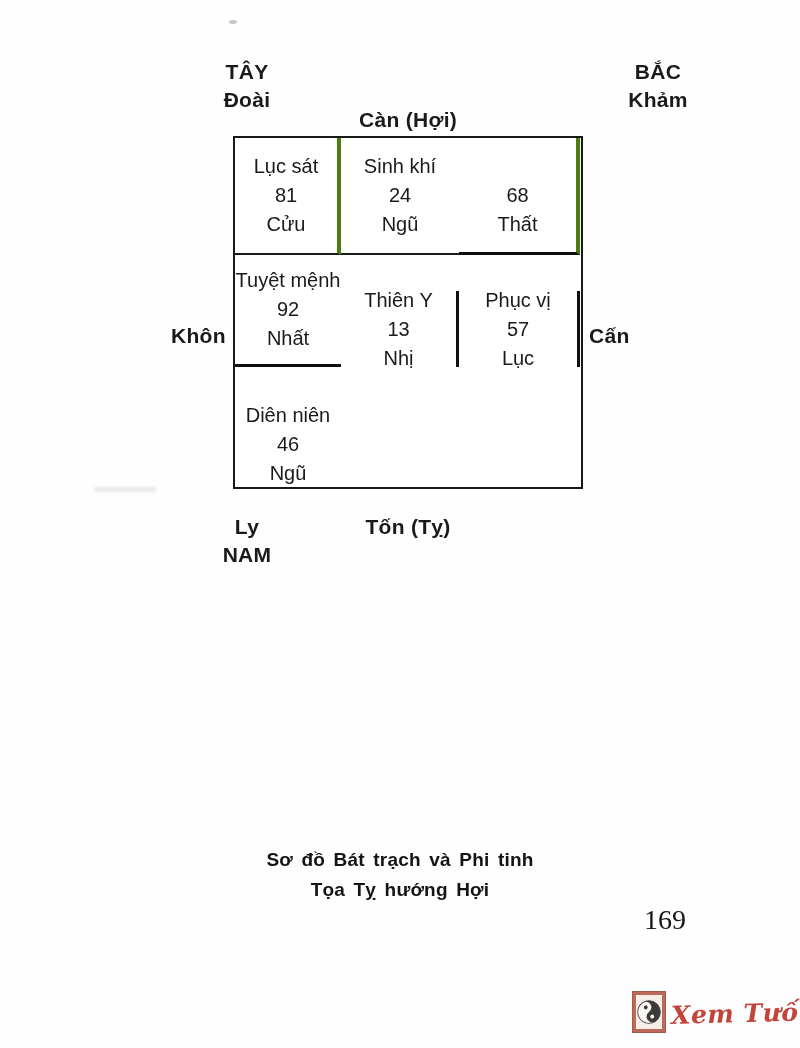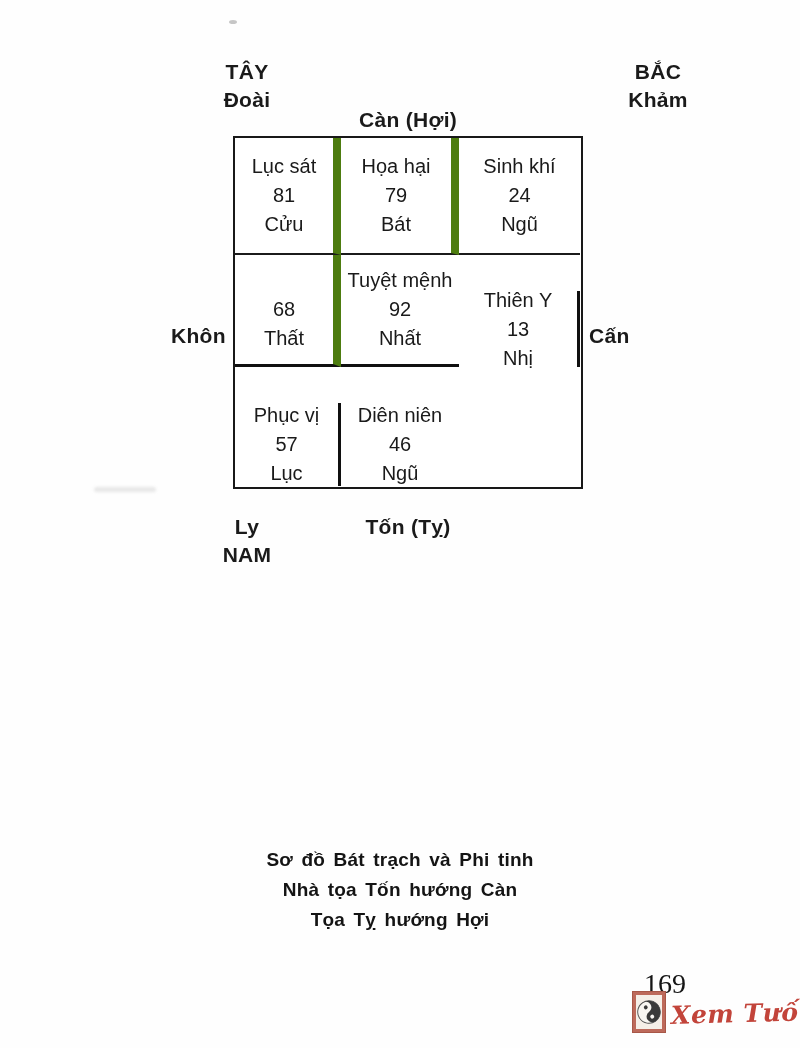--- a/index.html
+++ b/index.html
@@ -57,21 +57,21 @@
     background: #fff;
   }
   .cell {
     display: flex;
     flex-direction: column;
     align-items: center;
     justify-content: center;
     font-size: 20px;
     line-height: 29px;
     text-align: center;
-    border-right: 8px solid #4d7c0f;
+    border-right: 4px solid #4d7c0f;
     border-bottom: 2px solid #1b1b1b;
   }
   .cell.col3 { border-right: none; }
   .cell.row3 { border-bottom: none; margin-top: 36px; }
   .cell.row2 { border-bottom: 3px solid #101010; }
   .cell.row3.col1, .cell.row3.col2 { border-right: 3px solid #101010; }
   .cell .cname { min-height: 29px; }
 
   
   .caption {
@@ -82,21 +82,21 @@
     font-size: 19px;
     line-height: 30px;
     word-spacing: 3px;
     letter-spacing: .2px;
     color: #141414;
   }
 
   
   .page-number {
     position: absolute;
-    left: 630px; top: 968px; width: 70px;
+    left: 630px; top: 904px; width: 70px;
     text-align: center;
     font-family: "Liberation Serif", serif;
     font-size: 28px;
     color: #151515;
   }
 
   
   .watermark {
     position: absolute;
     left: 632px; top: 991px;
@@ -168,25 +168,20 @@
   </div>
 
 
   <div class="bagua-grid">
 
     <div class="cell row1 col1">
       <div class="cname">Lục sát</div>
       <div class="cnum">81</div>
       <div class="cstar">Cửu</div>
     </div>
-    <div class="cell row1 col2">
-      <div class="cname">Họa hại</div>
-      <div class="cnum">79</div>
-      <div class="cstar">Bát</div>
-    </div>
     <div class="cell row1 col3">
       <div class="cname">Sinh khí</div>
       <div class="cnum">24</div>
       <div class="cstar">Ngũ</div>
     </div>
 
     <div class="cell row2 col2">
       <div class="cname"></div>
       <div class="cnum">68</div>
       <div class="cstar">Thất</div>
@@ -210,21 +205,20 @@
     <div class="cell row3 col3">
       <div class="cname">Diên niên</div>
       <div class="cnum">46</div>
       <div class="cstar">Ngũ</div>
     </div>
 
   </div>
 
   <div class="caption">
     <div>Sơ đồ Bát trạch và Phi tinh</div>
-    <div>Nhà tọa Tốn hướng Càn</div>
     <div>Tọa Tỵ hướng Hợi</div>
   </div>
 
   <div class="page-number">169</div>
 
   <div class="watermark">
     <div class="wm-logo">
       <div class="wm-logo-inner">
         <svg width="24" height="24" viewBox="0 0 100 100" aria-hidden="true">
           <circle cx="50" cy="50" r="47" fill="#f8f6f2" stroke="#555" stroke-width="4"></circle>

